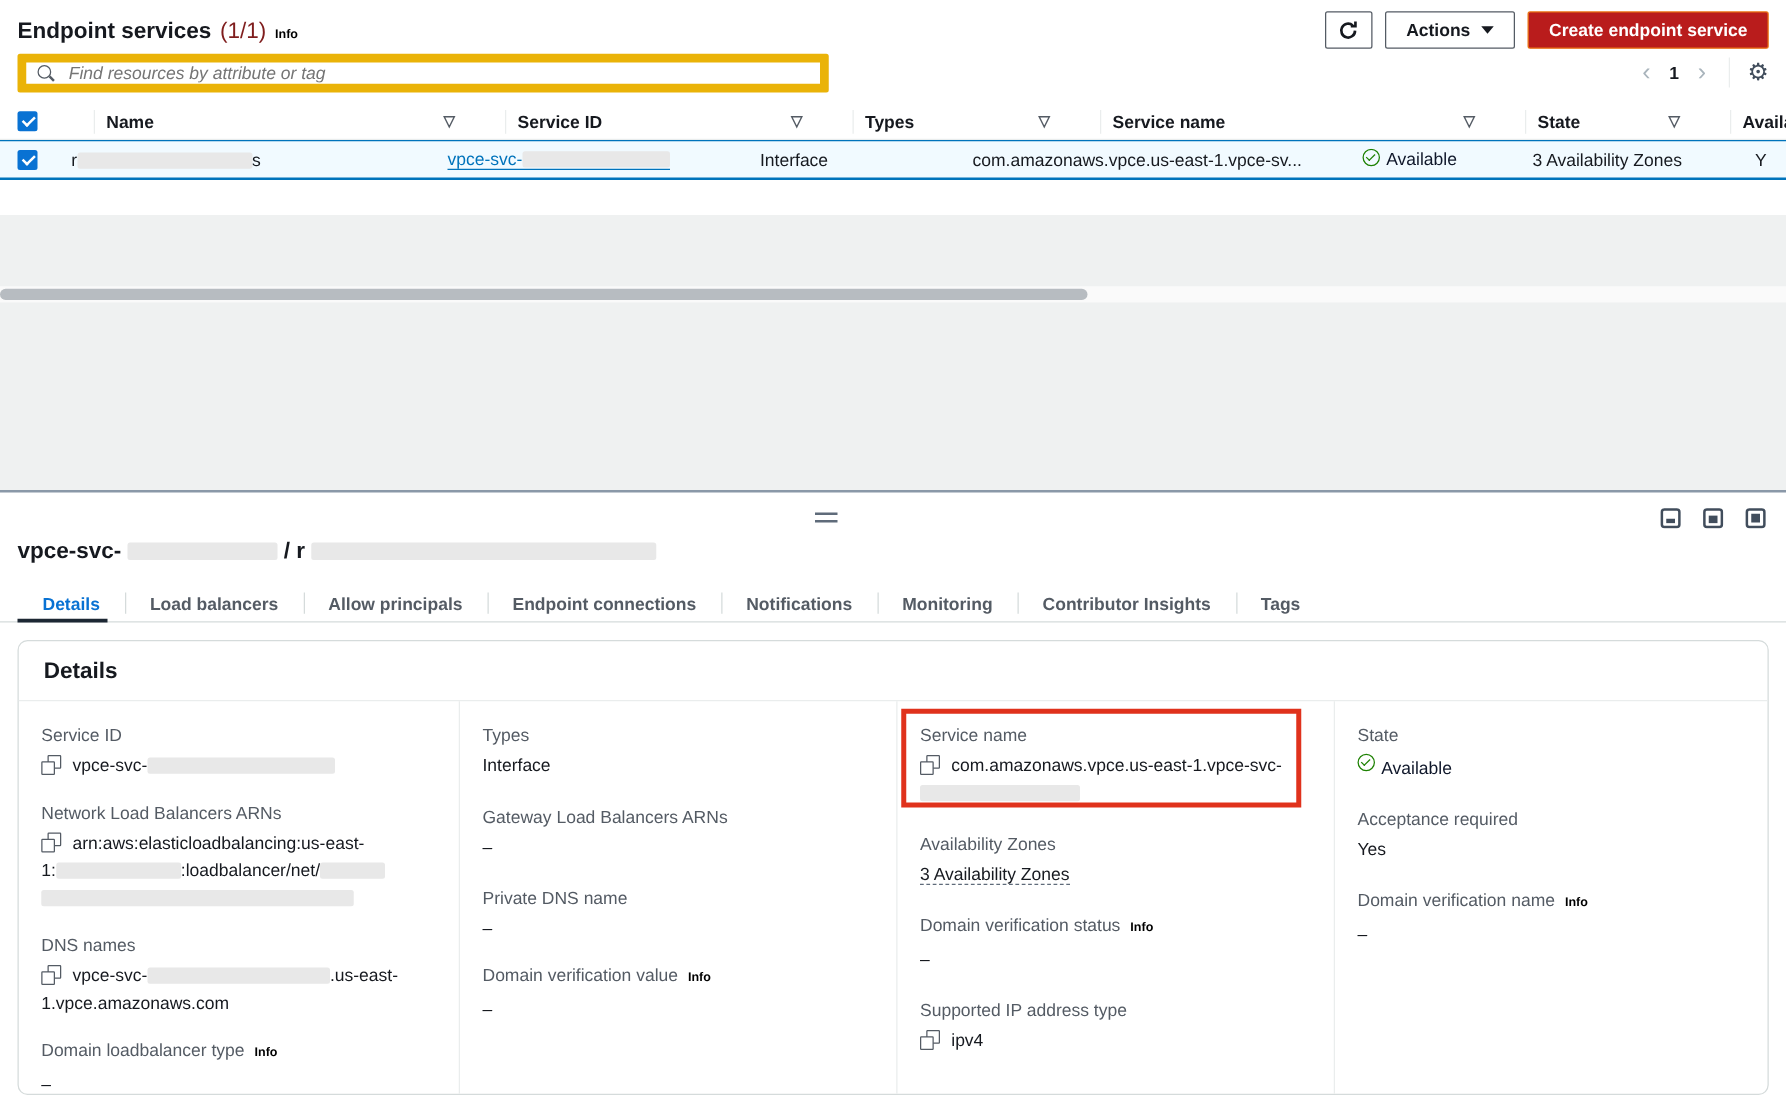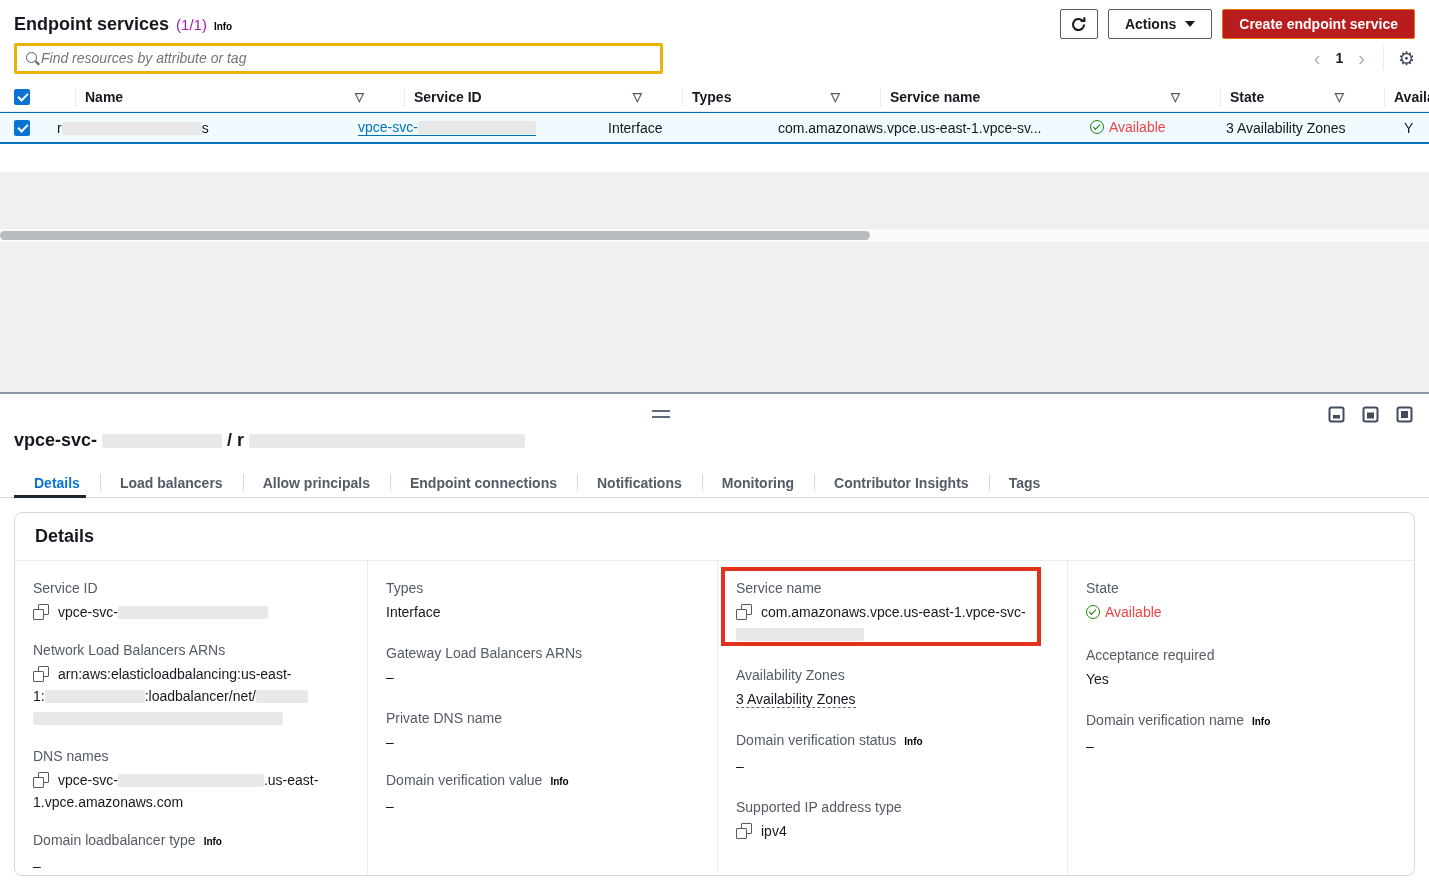--- a/index.html
+++ b/index.html
@@ -6,31 +6,31 @@
   html,body { width:1429px; height:886px; overflow:hidden; }
   body { font-family:"Liberation Sans", sans-serif; color:#16191f; background:#fff; position:relative; font-size:14px; }
 
   
   .top-pane { position:absolute; top:0; left:0; width:1429px; height:394px; background:#fff; border-bottom:2px solid #8a98a8; }
   .gray-fill { position:absolute; left:0; right:0; top:172px; bottom:0; background:#eff1f1; }
 
   .list-header { position:absolute; top:8px; left:14px; right:14px; height:32px; display:flex; align-items:center; justify-content:space-between; }
   .title-wrap { display:flex; align-items:baseline; gap:7px; }
   .page-title { font-size:18px; font-weight:700; }
-  .count { font-size:15px; font-weight:400; color:#a21caf; }
+  .count { font-size:18px; font-weight:400; color:#7f1d1d; }
   .info-link { font-size:10px; font-weight:700; color:#000000; cursor:pointer; }
 
   .header-actions { display:flex; gap:10px; align-items:center;margin-left:36px; }
   .btn { height:30px; border:1px solid #545b64; background:#fff; border-radius:2px; font-weight:700; font-size:14px; color:#16191f; display:flex; align-items:center; gap:9px; padding:0 16px; cursor:pointer; font-family:inherit; }
   .btn-icononly { width:38px; justify-content:center; padding:0; }
   .btn-primary { background:#b91c1c; border-color:#ec7211; color:#fff; }
   .caret-down { width:0; height:0; border-left:5px solid transparent; border-right:5px solid transparent; border-top:6px solid #16191f; display:inline-block; }
 
   .toolbar-row { position:absolute; top:42px; left:14px; right:14px; height:32px; display:flex; justify-content:space-between; align-items:center; }
-  .search-box { width:649px; height:31px; border:3px solid #eab308; border-radius:2px; background:#fff; display:flex; align-items:center; padding:0 9px; gap:0; }
+  .search-box { width:649px; height:31px; border:7px solid #eab308; border-radius:2px; background:#fff; display:flex; align-items:center; padding:0 9px; gap:10px; }
   .search-box input { border:none; outline:none; font-style:italic; font-size:14px; color:#545b64; flex:1; background:transparent; font-family:inherit; }
   .search-ic { width:15px; height:15px; position:relative; flex:none; }
   .search-ic::before { content:""; position:absolute; width:9px; height:9px; border:1.7px solid #545b64; border-radius:50%; left:0; top:1px; }
   .search-ic::after { content:""; position:absolute; width:5px; height:1.7px; background:#545b64; transform:rotate(45deg); left:9px; top:11px; }
 
   .right-tools { display:flex; align-items:center; gap:6px; }
   .chev { font-size:20px; color:#a9b4bc; line-height:1; padding:0 4px; cursor:pointer; }
   .page-num { font-weight:700; font-size:14px; padding:0 5px; }
   .tools-divider { width:1px; height:24px; background:#eaeded; margin:0 8px; }
   .gear { font-size:19px; color:#414d5c; cursor:pointer; line-height:1; }
@@ -50,21 +50,21 @@
   .col-sname { width:312px; flex:none; }
   .col-state { width:136px; flex:none; }
   .col-az { width:178px; flex:none; }
   .col-last { flex:1; overflow:hidden; }
 
   .cb { width:16px; height:16px; background:#0972d3; border-radius:2px; position:relative; cursor:pointer; flex:none; }
   .cb::after { content:""; position:absolute; left:3.5px; top:4px; width:8px; height:4px; border-left:2px solid #fff; border-bottom:2px solid #fff; transform:rotate(-45deg); }
 
   .link-wrap { color:#0073bb; border-bottom:1px solid #0073bb; display:inline-flex; align-items:center; cursor:pointer; }
   .dash-underline { border-bottom:1px dashed #5f6b7a; cursor:pointer; }
-  .status-green { color:#ef4444; display:inline-flex; align-items:center; gap:5px; }
+  .status-green { color:#0f172a; display:inline-flex; gap:5px; }
   .check-ic { width:14px; height:14px; border:1.7px solid #1d8102; border-radius:50%; position:relative; flex:none; display:inline-block; }
   .check-ic::after { content:""; position:absolute; left:2.4px; top:3px; width:6px; height:3px; border-left:1.7px solid #1d8102; border-bottom:1.7px solid #1d8102; transform:rotate(-45deg); }
 
   .blob { display:inline-block; height:13px; background:#e8e8e8; border-radius:2px; vertical-align:-2px; }
 
   .hscrollbar { position:absolute; top:146px; left:0; right:0; height:13px; background:#fafafa; }
   .hscroll-thumb { position:absolute; left:0; top:2px; width:870px; height:9px; background:#b7bcc1; border-radius:5px; cursor:pointer; }
 
   
   .split-panel { position:absolute; top:396px; left:0; right:0; bottom:0; background:#fff; }

